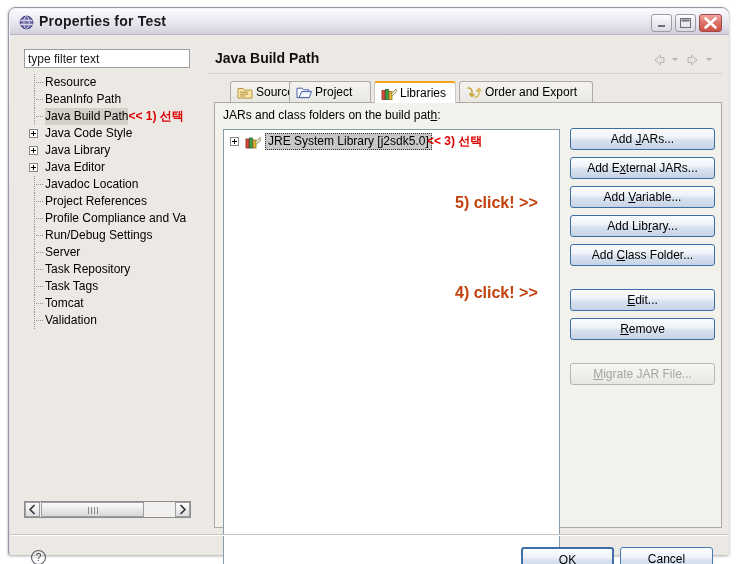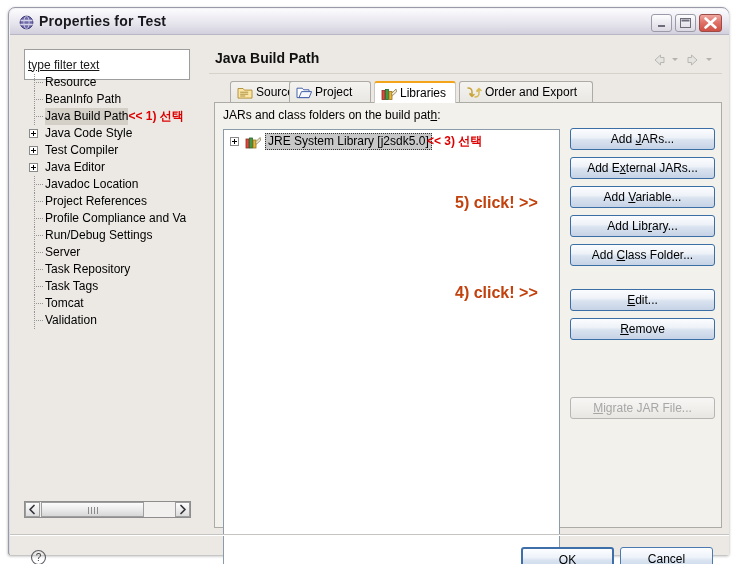--- a/index.html
+++ b/index.html
@@ -87,30 +87,29 @@
   
   #left-panel {
     position: absolute;
     left: 8px; top: 10px;
     width: 185px;
     height: 483px;
   }
   #filter-input {
     position: absolute;
     left: 6px; top: 4px;
-    width: 166px; height: 31px;
+    width: 166px; height: 19px;
     border: 1px solid #9d9d9d;
     background: #ffffff;
     font-family: "Liberation Sans", sans-serif;
     font-size: 12px;
     color: #1a1a1a;
     padding: 0 3px;
     box-sizing: border-box;
     outline: none;
-    text-decoration: underline;
   }
   #tree-area {
     position: absolute;
     left: 0px; top: 29px;
     width: 185px;
     height: 425px;
     background: transparent;
     overflow: hidden;
     text-align: right;
   }
@@ -500,21 +499,21 @@
             <span class="tree-dash"></span>
             <span class="tree-label">Java Build Path</span>
             <span class="anno-red" style="position: absolute; left: 110.391px;">&lt;&lt; 1) 선택</span>
           </div>
           <div class="tree-row">
             <span class="tree-plus"></span>
             <span class="tree-label">Java Code Style</span>
           </div>
           <div class="tree-row">
             <span class="tree-plus"></span>
-            <span class="tree-label">Test Compiler</span>
+            <span class="tree-label">Java Library</span>
           </div>
           <div class="tree-row">
             <span class="tree-plus"></span>
             <span class="tree-label">Java Editor</span>
           </div>
           <div class="tree-row">
             <span class="tree-vline"></span>
             <span class="tree-dash"></span>
             <span class="tree-label">Javadoc Location</span>
           </div>
@@ -661,21 +660,21 @@
         <div class="click-anno" style="left:240px; top:91px;">5) click! &gt;&gt;</div>
         <div class="click-anno" style="left:240px; top:181px;">4) click! &gt;&gt;</div>
 
       <div class="sidebtn" style="top: 25px;"><span>Add </span><u>J</u><span>ARs...</span></div>
           <div class="sidebtn" style="top: 54px;"><span>Add E</span><u>x</u><span>ternal JARs...</span></div>
           <div class="sidebtn" style="top: 83px;"><span>Add </span><u>V</u><span>ariable...</span></div>
           <div class="sidebtn" style="top: 112px;"><span>Add Lib</span><u>r</u><span>ary...</span></div>
           <div class="sidebtn" style="top: 141px;"><span>Add </span><u>C</u><span>lass Folder...</span></div>
           <div class="sidebtn" style="top: 186px;"><span></span><u>E</u><span>dit...</span></div>
           <div class="sidebtn" style="top: 215px;"><span></span><u>R</u><span>emove</span></div>
-          <div class="sidebtn disabled" style="top: 260px; margin-top: 34px;"><span></span><u>M</u><span>igrate JAR File...</span></div>
+          <div class="sidebtn disabled" style="top: 260px;"><span></span><u>M</u><span>igrate JAR File...</span></div>
         </div>
     </div>
 
     <div id="footer-sep"></div>
     <div id="footer-sep2"></div>
 
     <span id="help-icon">
       <svg width="17" height="17" viewBox="0 0 17 17">
         <circle cx="8.5" cy="8.5" r="7" fill="none" stroke="#5d5d66" stroke-width="1.1"></circle>
         <text x="8.5" y="12.4" font-family="Liberation Sans, sans-serif" font-size="10" fill="#3c3c44" text-anchor="middle">?</text>

